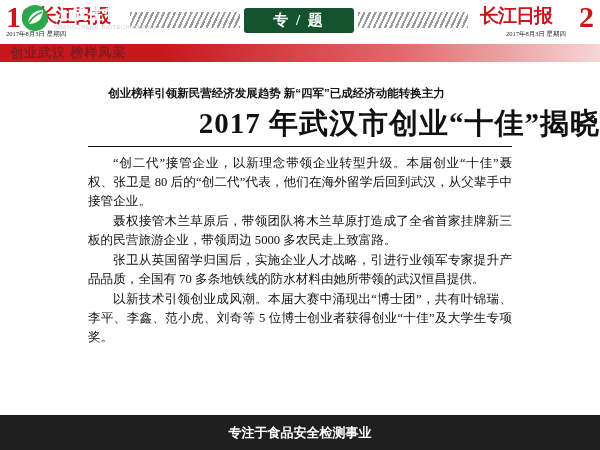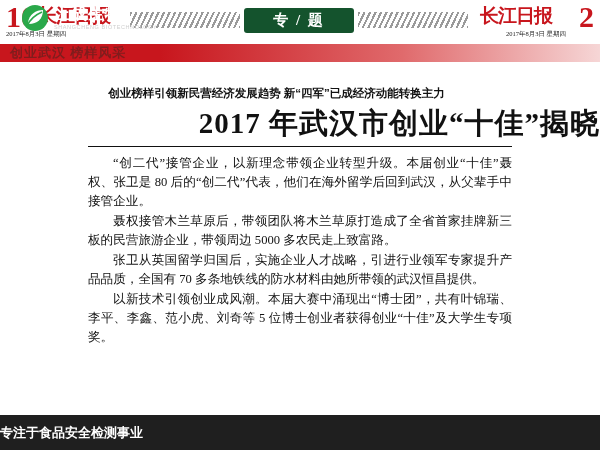--- a/index.html
+++ b/index.html
@@ -212,21 +212,21 @@
     color: #cfcfcf;
     font-size: 5.5px;
     letter-spacing: 0.6px;
     font-family: "Liberation Sans", sans-serif;
   }
   .footer-slogan {
     position: absolute;
     left: 0; top: 415px;
     width: 600px; height: 35px;
     line-height: 35px;
-    text-align: left;
+    text-align: center;
     color: #ffffff;
     font-size: 13px;
     font-weight: bold;
     font-family: "Liberation Serif", serif;
   }
 </style>
 </head>
 <body>
 
 <div class="page">

